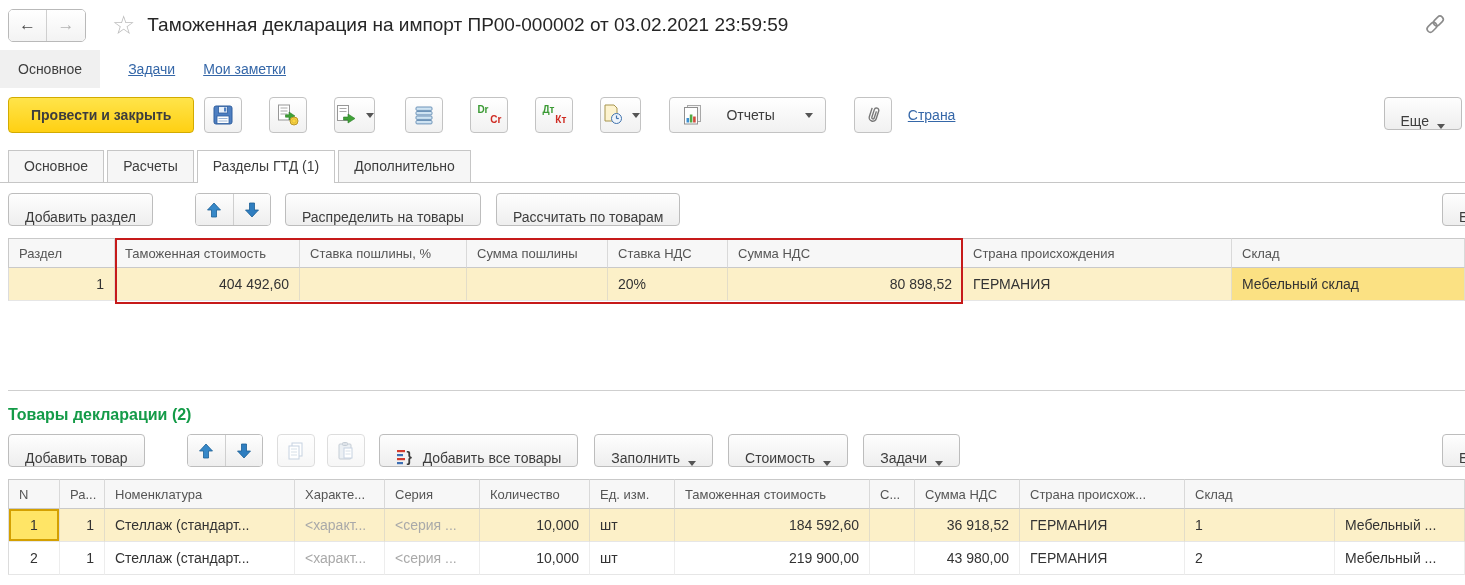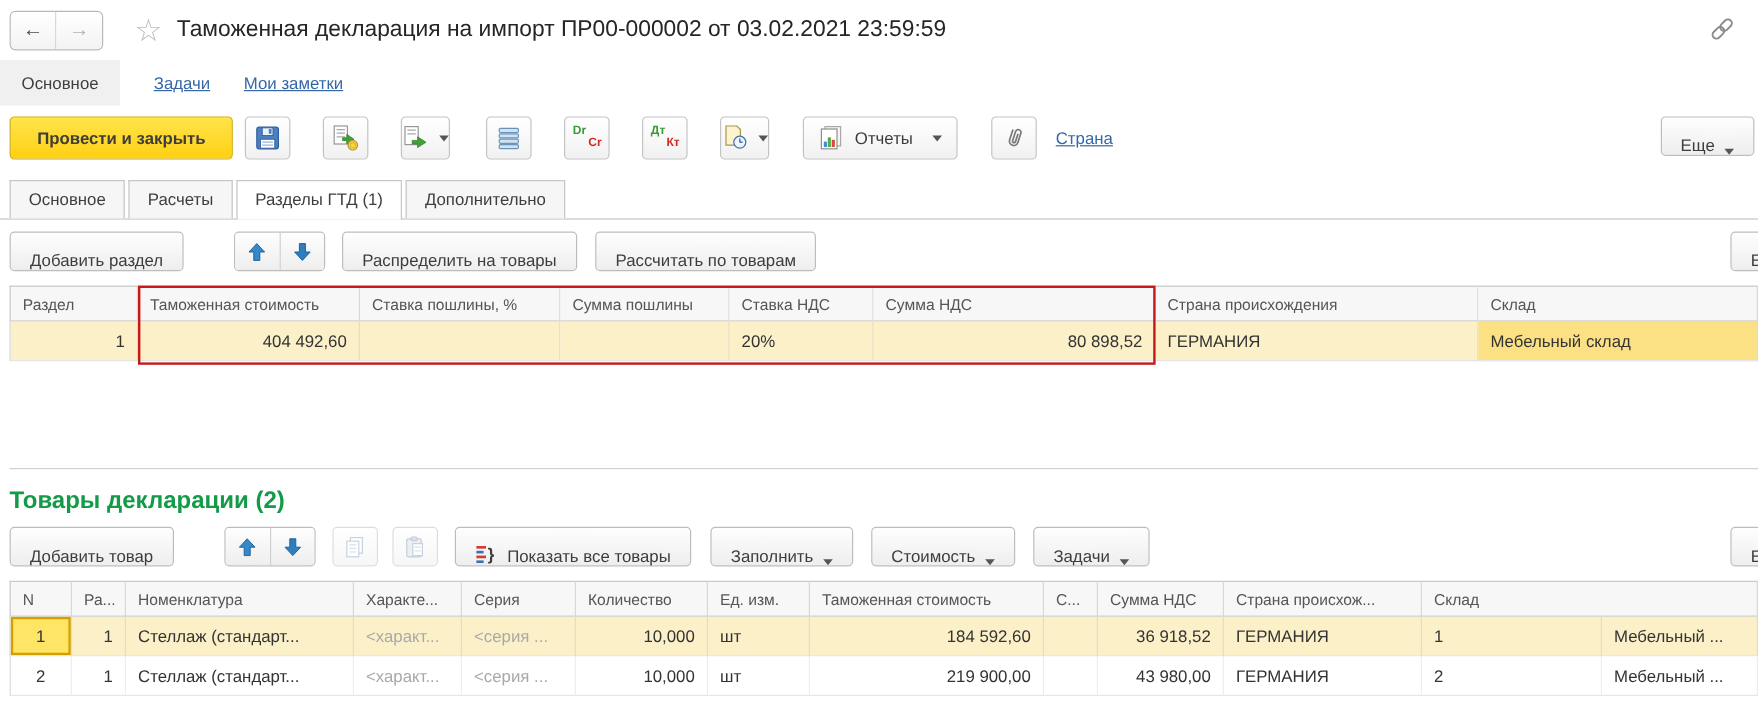--- a/index.html
+++ b/index.html
@@ -29,21 +29,21 @@
     font-family:inherit; }
   .iconbtn { height:36px; min-width:38px; display:flex; align-items:center; justify-content:center;
     background:linear-gradient(#ffffff,#f1f1f1); border:1px solid #c3c3c3; border-radius:4px; cursor:pointer; }
   .ml10{margin-left:10px;} .ml12{margin-left:27px;} .ml28{margin-left:28px;} .ml30{margin-left:30px;}
   .caret { width:0; height:0; border-left:4px solid transparent; border-right:4px solid transparent;
     border-top:5px solid #555; display:inline-block; margin-left:8px; }
   .iconbtn .caret { margin-left:7px; }
   .drcr { display:flex; flex-direction:column; font-size:10px; font-weight:bold; line-height:10px; width:24px; }
   .drcr .g { color:#3a9a33; align-self:flex-start; }
   .drcr .r { color:#cf2b22; align-self:flex-end; }
-  .btn-reports { height:36px; display:flex; align-items:center; gap:8px; padding:0 12px;
+  .btn-reports { height:36px; display:flex; align-items:center; gap:22px; padding:0 12px;
     background:linear-gradient(#ffffff,#f1f1f1); border:1px solid #c3c3c3; border-radius:4px;
     color:#3d3d3d; font-size:14px; cursor:pointer; font-family:inherit; }
   .filelink { color:#3567a8; text-decoration:underline; margin-left:16px; cursor:pointer; }
   .btn-more-top { position:absolute; right:3px; top:9px; }
 
   
   .btn { height:33px; padding:0 16px; display:inline-flex; align-items:flex-end; color:#3d3d3d; font-size:14px;
     background:linear-gradient(#fefefe,#eeeeee); border:1px solid #bdbdbd; border-radius:4px; cursor:pointer;
     font-family:inherit; white-space:nowrap; }
   .arrowgroup { display:flex; border:1px solid #bdbdbd; border-radius:4px; overflow:hidden; }
@@ -84,21 +84,21 @@
     border:2px solid #c61a1a; pointer-events:none; z-index:5; }
 
   
   .s0{width:107px;} .s1{width:185px;} .s2{width:167px;} .s3{width:141px;}
   .s4{width:120px;} .s5{width:235px;} .s6{width:269px;} .s7{flex:1;}
   
   .g0{width:52px;} .g1{width:45px;} .g2{width:190px;} .g3{width:90px;} .g4{width:95px;}
   .g5{width:110px;} .g6{width:85px;} .g7{width:195px;} .g8{width:45px;} .g9{width:105px;}
   .g10{width:165px;} .g11{width:150px;} .g12{flex:1;}
 
-  .goods-title { color:#149b48; font-weight:bold; font-size:20px; margin:15px 0 0 8px; }
+  .goods-title { color:#149b48; font-weight:bold; font-size:16px; margin:15px 0 0 8px; }
   .showall { gap:9px; }
 </style>
 </head>
 <body>
 
 <div class="topbar">
   <div class="histgroup">
     <button class="histbtn back">←</button>
     <button class="histbtn fwd">→</button>
   </div>
@@ -298,21 +298,21 @@
     </svg>
   </button>
   <button class="btn showall" style="margin-left:14px;">
     <svg width="18" height="18" viewBox="0 0 18 18">
       <rect x="1" y="2" width="8" height="2.2" fill="#d23b2e"></rect>
       <rect x="1" y="6" width="6" height="2.2" fill="#3d6fb4"></rect>
       <rect x="1" y="10" width="8" height="2.2" fill="#d23b2e"></rect>
       <rect x="1" y="14" width="6" height="2.2" fill="#3d6fb4"></rect>
       <text x="10.5" y="14" font-size="14" font-weight="bold" fill="#3c3c3c">}</text>
     </svg>
-    <span>Показать все товары</span>
+    <span>Добавить все товары</span>
   </button>
   <button class="btn" style="margin-left:16px;">
     <span>Заполнить</span>
     <span class="caret"></span>
   </button>
   <button class="btn" style="margin-left:15px;">
     <span>Стоимость</span>
     <span class="caret"></span>
   </button>
   <button class="btn" style="margin-left:15px;">

